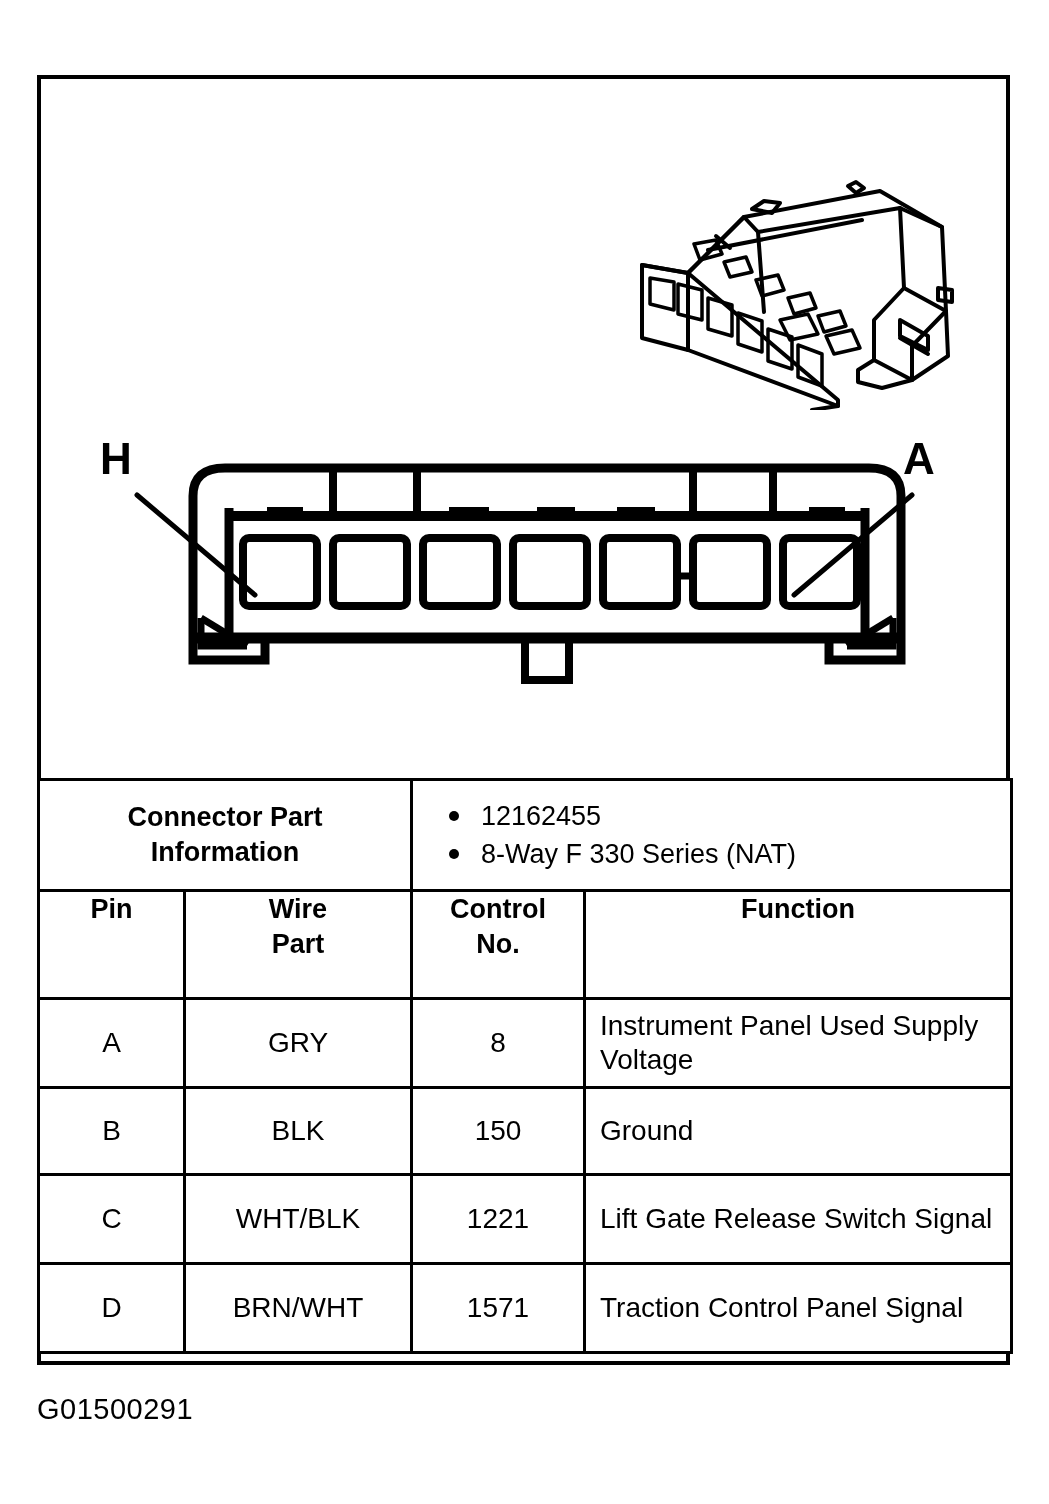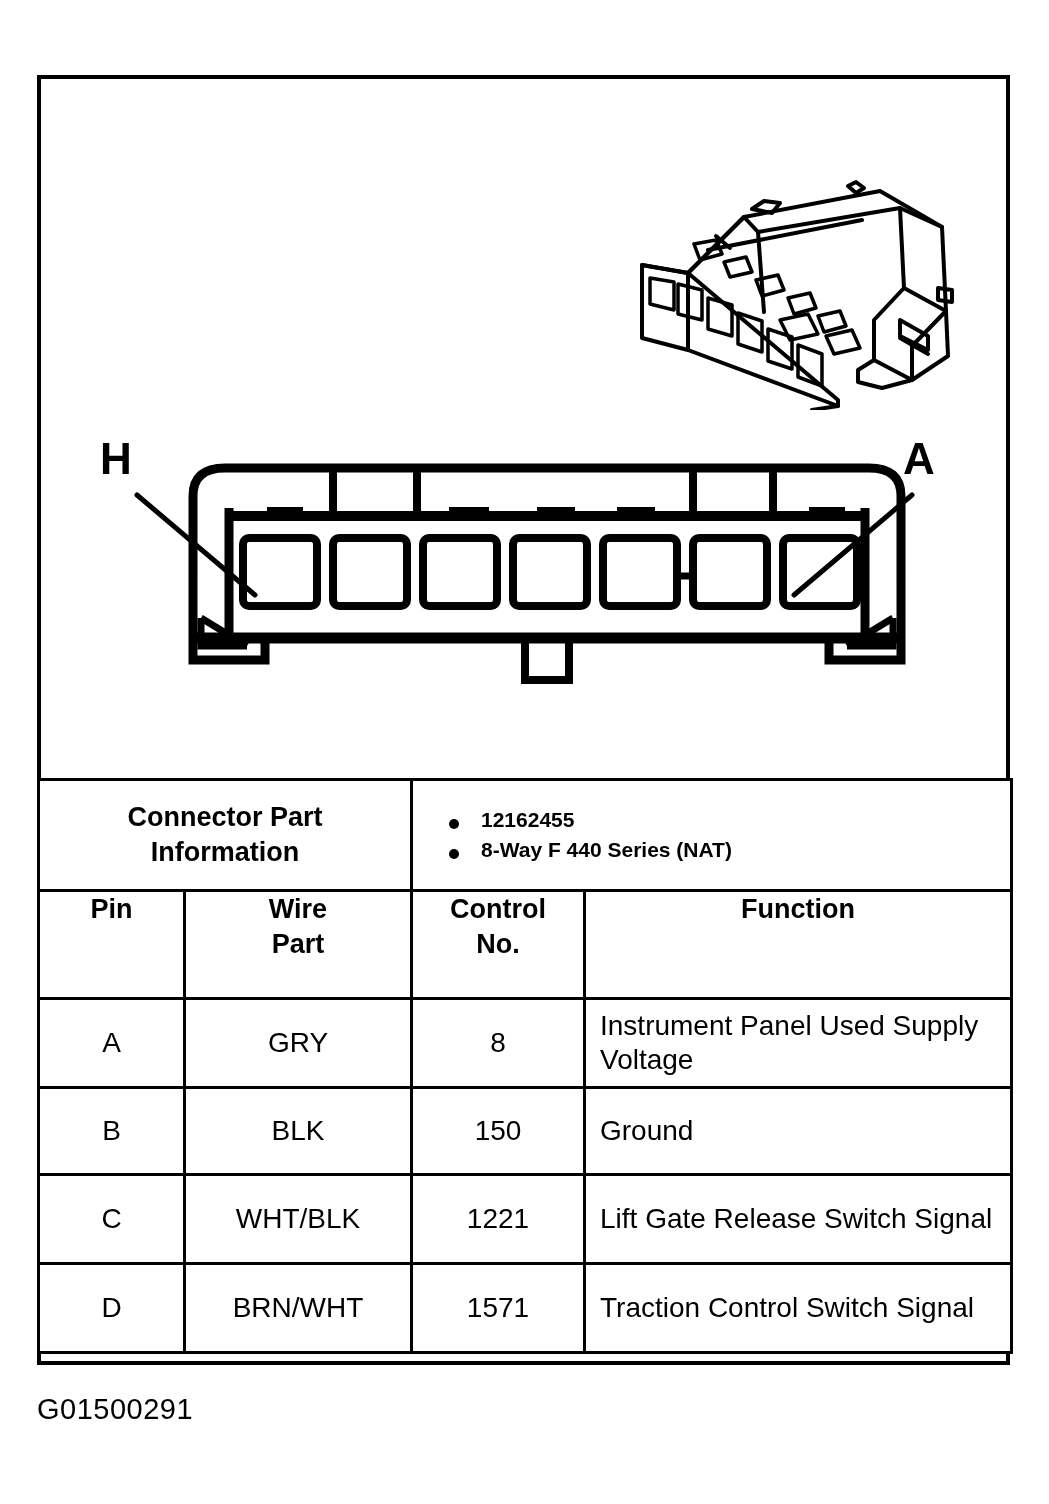--- a/index.html
+++ b/index.html
@@ -99,22 +99,22 @@
     padding: 10px 0 10px 34px !important;
     text-align: left;
   }
   .bullet-list {
     list-style: none;
     margin: 0;
     padding: 0;
   }
   .bullet-list li {
     font-family: "Liberation Sans", sans-serif;
-    font-weight: bold;
-    font-size: 21px;
+    font-weight: normal;
+    font-size: 27px;
     line-height: 1.42;
     position: relative;
     padding-left: 34px;
   }
   .bullet-list li::before {
     content: "";
     position: absolute;
     left: 2px;
     top: 14px;
     width: 10px;
@@ -315,21 +315,21 @@
     <tr>
       <td colspan="2" class="cpi-cell">
         <div class="hdr-bold">
           <div>Connector Part</div>
           <div>Information</div>
         </div>
       </td>
       <td colspan="2" class="part-cell">
         <ul class="bullet-list">
           <li>12162455</li>
-          <li>8-Way F 440 Series (NAT)</li>
+          <li>8-Way F 330 Series (NAT)</li>
         </ul>
       </td>
     </tr>
 
     <tr class="colhead-row">
       <td>
         <div class="colhead-inner">
           <div class="hdr-bold">Pin</div>
         </div>
       </td>
@@ -405,21 +405,21 @@
       <td class="center-cell">
         <span class="cell-text">D</span>
       </td>
       <td class="center-cell">
         <span class="cell-text">BRN/WHT</span>
       </td>
       <td class="center-cell">
         <span class="cell-text">1571</span>
       </td>
       <td class="func-cell">
-        <span class="cell-text">Traction Control Switch Signal</span>
+        <span class="cell-text">Traction Control Panel Signal</span>
       </td>
     </tr>
 
 
   </tbody>
 </table>
 
 <div id="figure-id">G01500291</div>
 
 </body></html>

